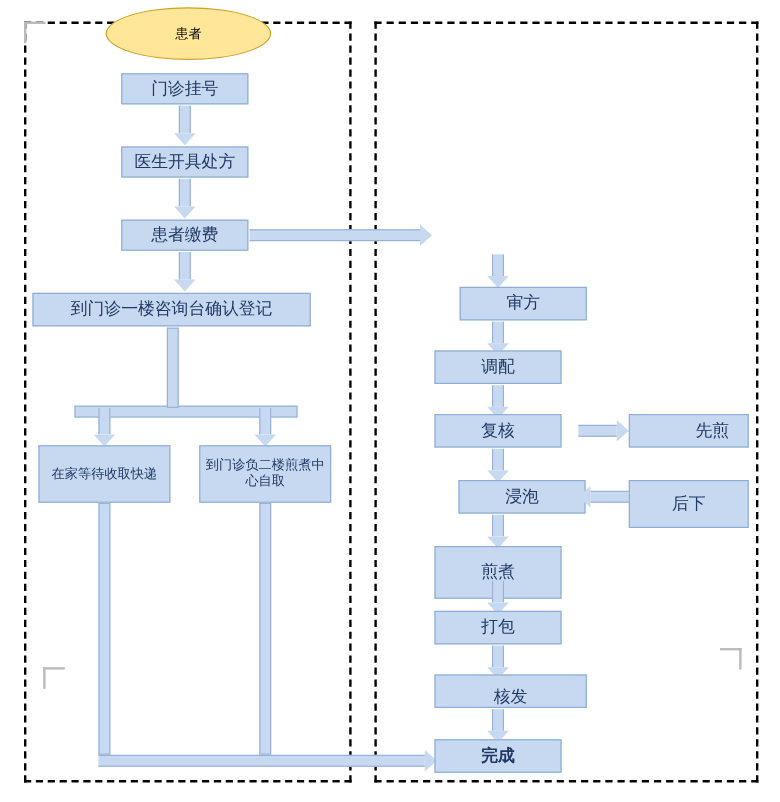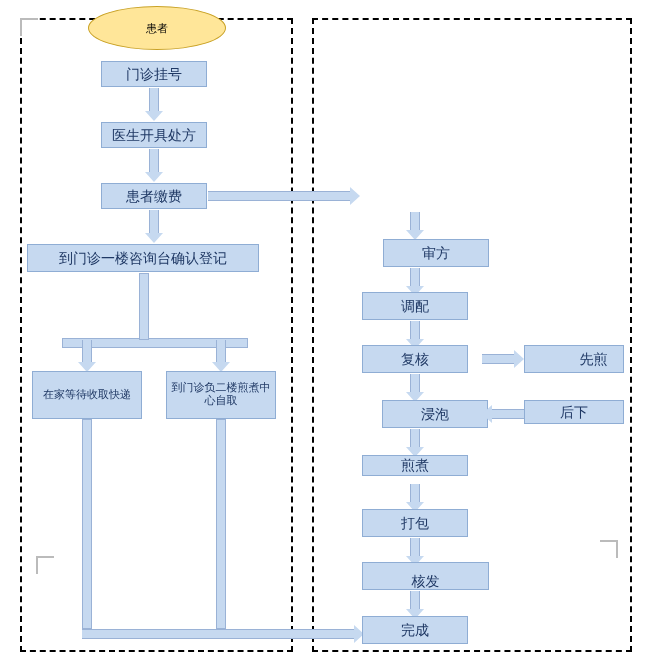--- a/index.html
+++ b/index.html
@@ -217,30 +217,30 @@
   </div>
 
   <div class="box" style="left:362px;top:400px;width:106px;height:28px;margin-left:20px;">
     <span>浸泡</span>
   </div>
 
   <div class="arrow-h" style="left:482px;top:405px;width:42px;">
     <div class="shaft" style="width:32px;left:10px;"></div>
       <div class="head-l"></div>
   </div>
-  <div class="box" style="left:524px;top:400px;width:100px;height:24px;">
+  <div class="box" style="left:524px;top:400px;width:100px;height:40px;">
     <span>后下</span>
   </div>
 
   <div class="arrow-v" style="left:406px;top:429px;height:28px;">
     <div class="shaft" style="height:18px;"></div>
       <div class="head"></div>
   </div>
 
-  <div class="box" style="left:362px;top:455px;width:106px;height:21px;">
+  <div class="box" style="left:362px;top:455px;width:106px;height:44px;">
     <span>煎煮</span>
   </div>
   <div class="arrow-v" style="left:406px;top:484px;height:28px;">
     <div class="shaft" style="height:18px;"></div>
       <div class="head"></div>
   </div>
 
   <div class="box" style="left:362px;top:509px;width:106px;height:28px;">
     <span>打包</span>
   </div>
@@ -250,17 +250,17 @@
   </div>
 
   <div class="box" style="left:362px;top:562px;width:127px;height:28px;align-items:flex-end;">
     <span>核发</span>
   </div>
   <div class="arrow-v" style="left:406px;top:591px;height:28px;">
     <div class="shaft" style="height:18px;"></div>
       <div class="head"></div>
   </div>
 
-  <div class="box" style="left:362px;top:616px;width:106px;height:28px;">
+  <div class="box" style="left:362px;top:616px;width:106px;height:28px;font-weight:bold;">
     <span>完成</span>
   </div>
 
 </div>
 
 </body></html>

